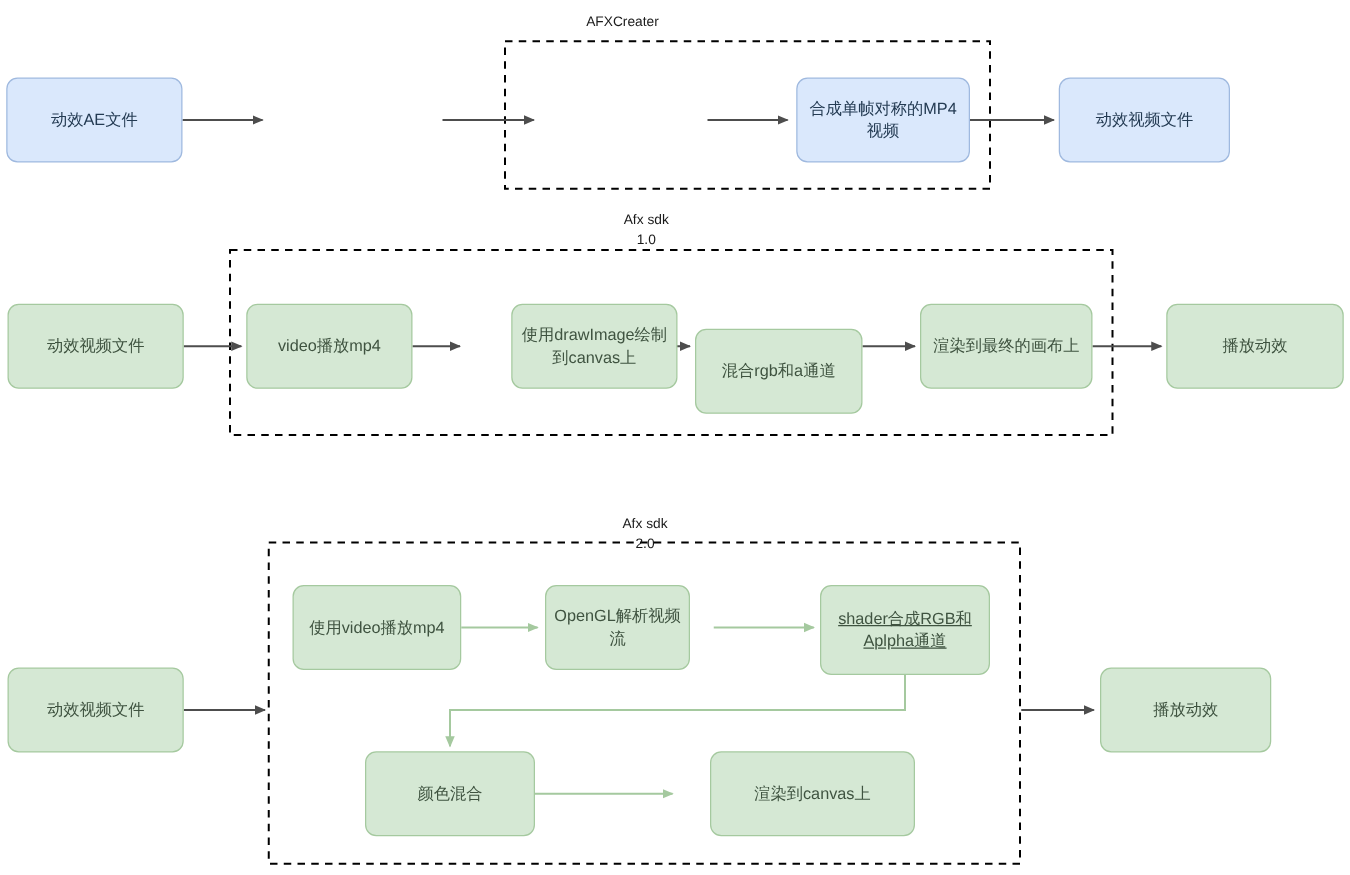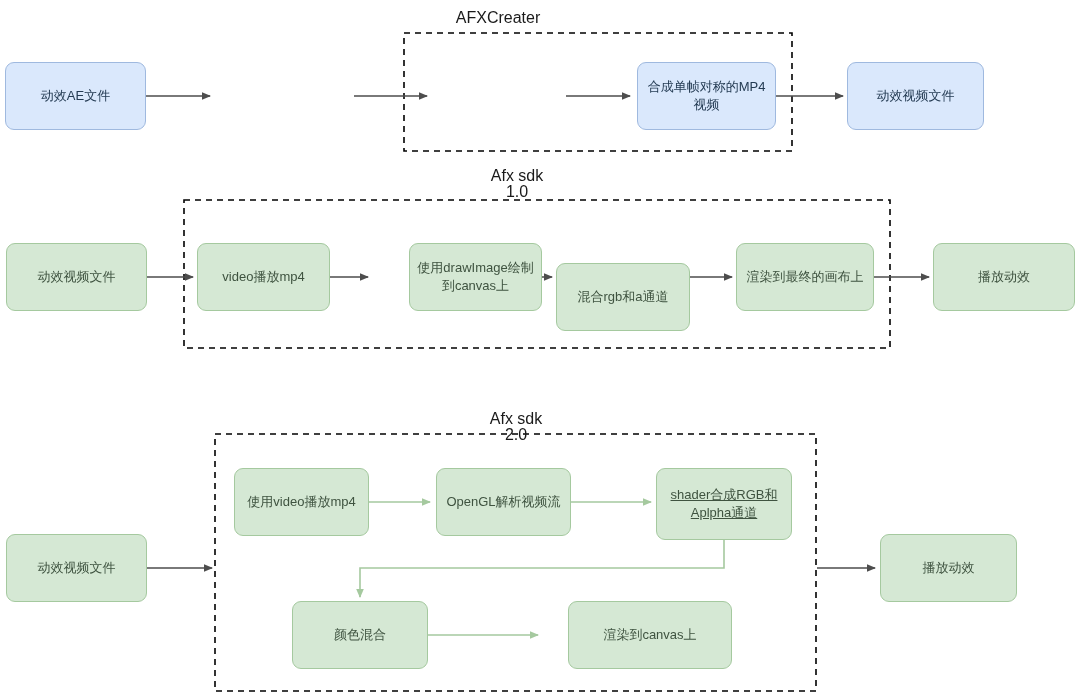--- a/index.html
+++ b/index.html
@@ -40,21 +40,21 @@
     border: 1px solid #9fb9df;
     color: #243b53;
   }
   .node.green {
     background: #d5e8d4;
     border: 1px solid #a5c99f;
     color: #3f5340;
   }
   .group-label {
     position: absolute;
-    font-size: 16px;
+    font-size: 11px;
     line-height: 16px;
     color: #1a1a1a;
     text-align: center;
     white-space: pre-line;
   }
 </style>
 </head>
 <body>
 
 <div id="canvas">
@@ -114,20 +114,20 @@
   <div class="node green" style="left:6px;   top:243px; width:141px; height:68px;">动效视频文件</div>
   <div class="node green" style="left:197px; top:243px; width:133px; height:68px;">video播放mp4</div>
   <div class="node green" style="left:372px; top:243px; width:133px; height:68px;margin-left:37px;">使用drawImage绘制
 到canvas上</div>
   <div class="node green" style="left:556px; top:243px; width:134px; height:68px;margin-top:20px;">混合rgb和a通道</div>
   <div class="node green" style="left:736px; top:243px; width:138px; height:68px;">渲染到最终的画布上</div>
   <div class="node green" style="left:933px; top:243px; width:142px; height:68px;">播放动效</div>
 
   <div class="node green" style="left:6px;   top:534px; width:141px; height:68px;">动效视频文件</div>
   <div class="node green" style="left:234px; top:468px; width:135px; height:68px;">使用video播放mp4</div>
-  <div class="node green" style="left:436px; top:468px; width:135px; height:68px;">OpenGL解析视频流</div>
+  <div class="node green" style="left:436px; top:468px; width:116px; height:68px;">OpenGL解析视频流</div>
   <div class="node green" style="left:656px; top:468px; width:136px; height:72px;text-decoration:underline;">shader合成RGB和
 Aplpha通道</div>
   <div class="node green" style="left:292px; top:601px; width:136px; height:68px;">颜色混合</div>
   <div class="node green" style="left:568px; top:601px; width:164px; height:68px;">渲染到canvas上</div>
   <div class="node green" style="left:880px; top:534px; width:137px; height:68px;">播放动效</div>
 
 </div>
 
 </body></html>

